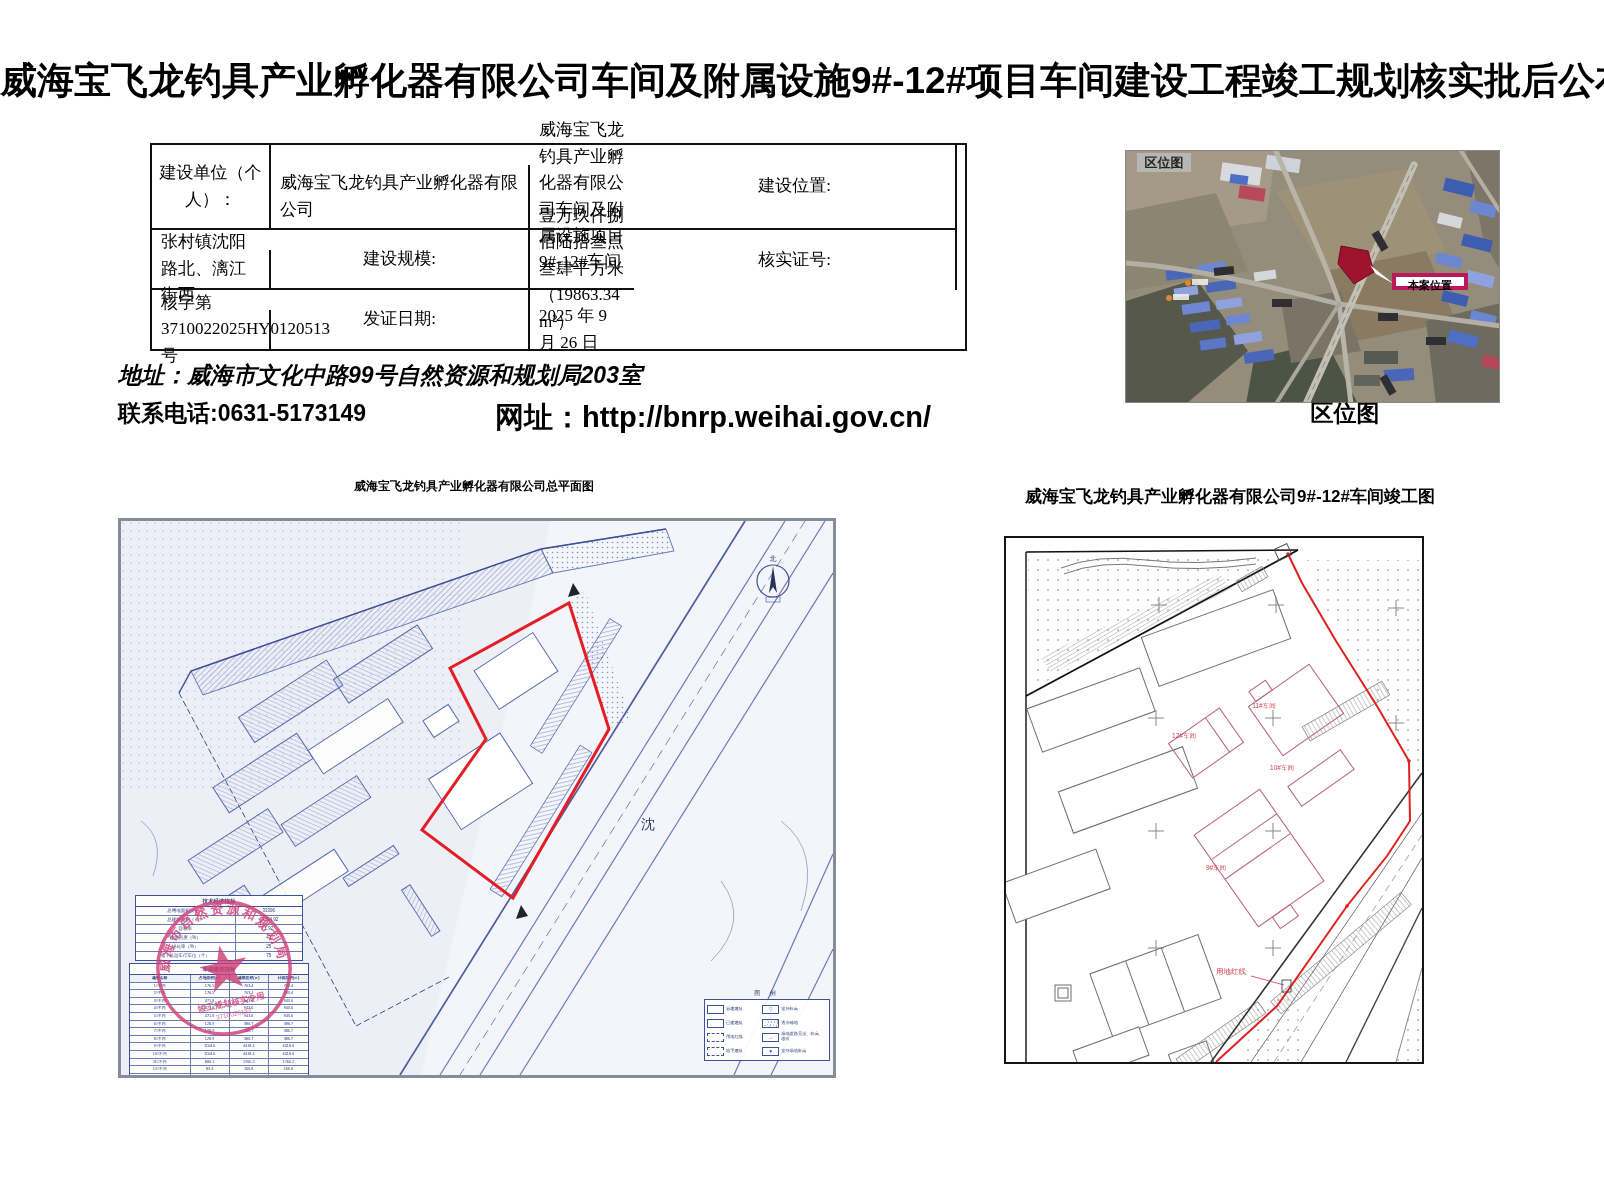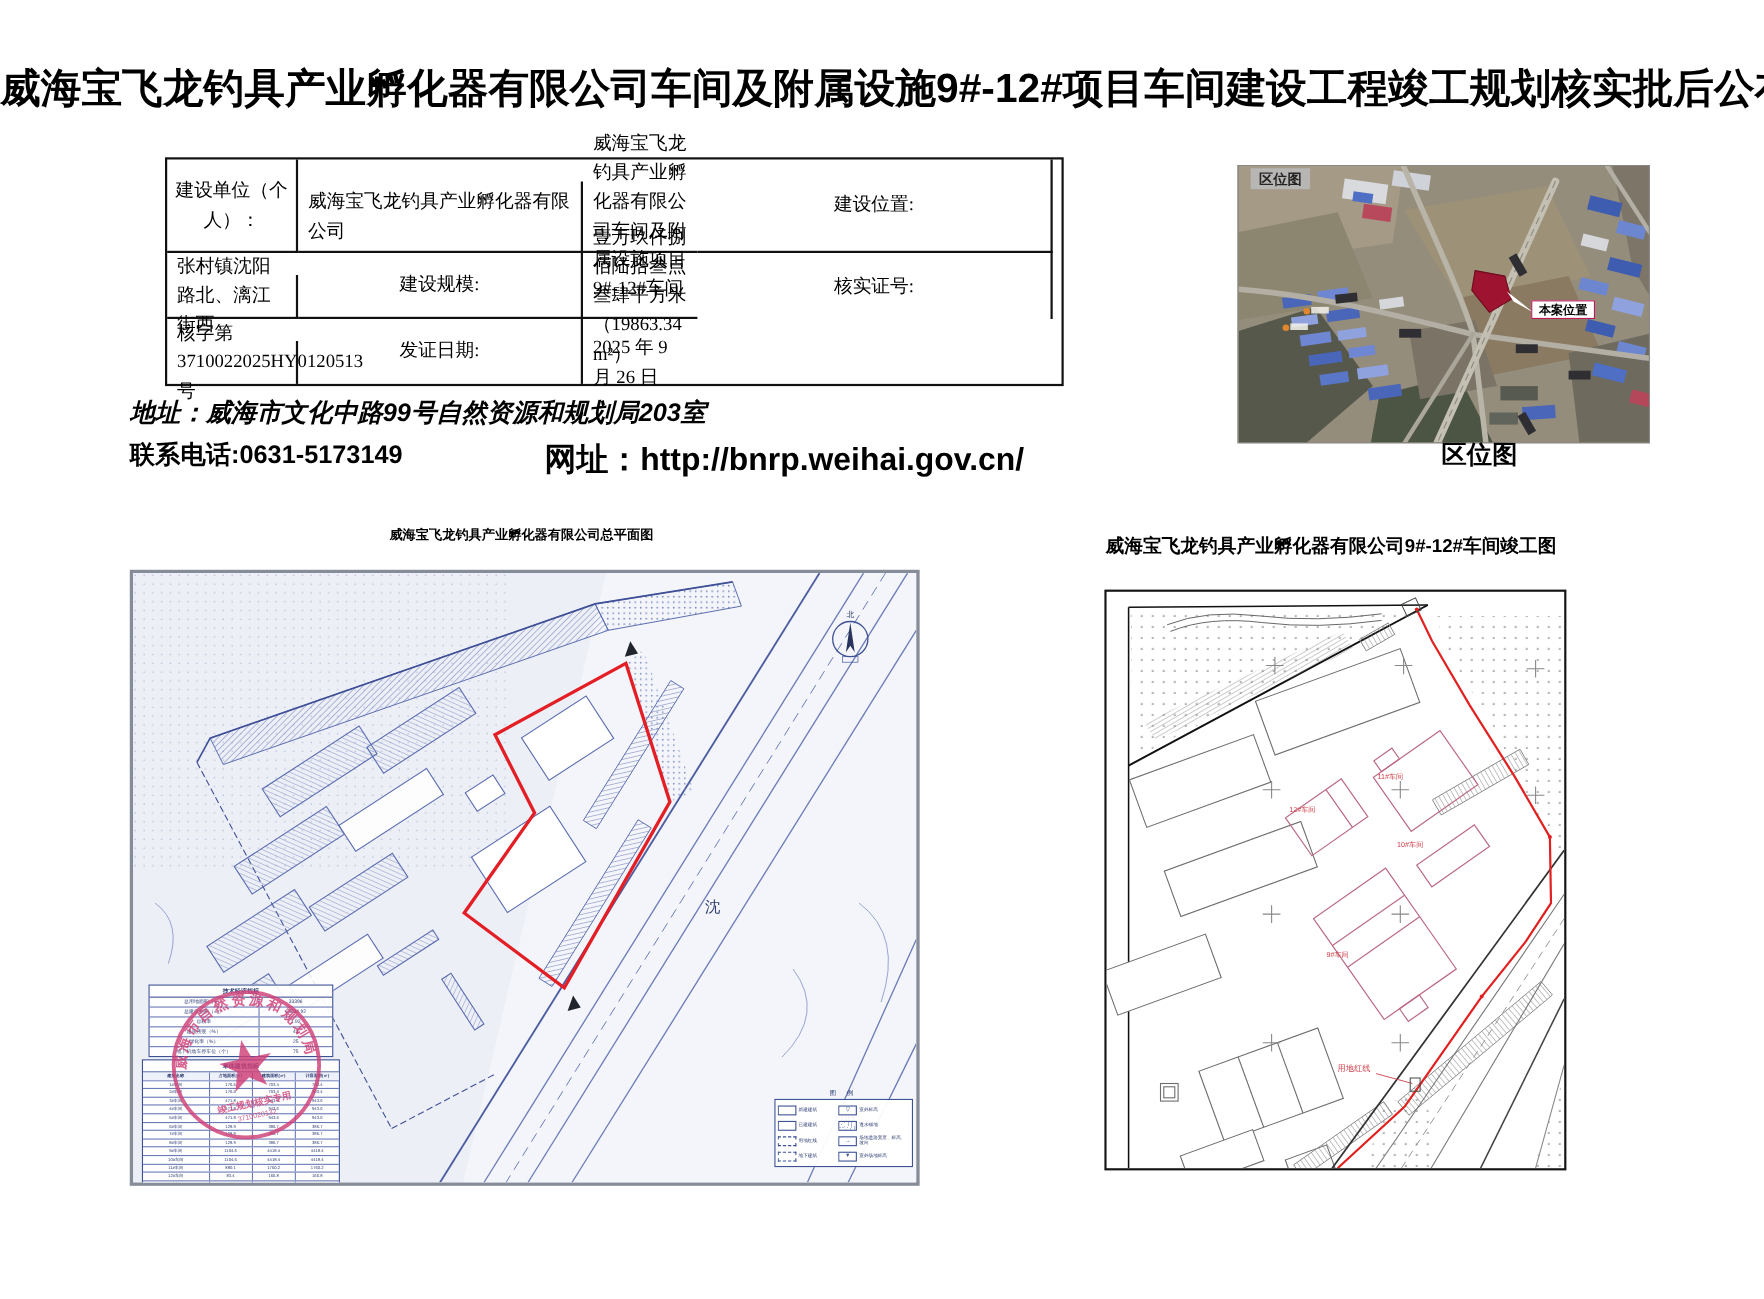--- a/index.html
+++ b/index.html
@@ -23,29 +23,29 @@
   
   .addr-line{left:118px;top:360px;font-size:23px;font-weight:700;font-style:italic;}
   .phone-line{left:118px;top:398px;font-size:23px;font-weight:700;}
   .web-line{left:495px;top:398px;font-size:29px;font-weight:700;}
   
   .loc-map{left:1125px;top:150px;width:375px;height:253px;border:1px solid #888;
       box-sizing:border-box;overflow:hidden;background:#958d7c;}
   .loc-corner{left:1137px;top:153px;width:54px;height:19px;background:#b9b9b9;
       opacity:.92;font-size:13px;font-weight:700;color:#1a1a1a;text-align:center;
       line-height:19px;}
-  .loc-marker-label{left:1392px;top:273px;width:58px;height:17px;background:#fff;
-      border:1px solid #be185d;font-size:11px;font-weight:700;text-align:center;
+  .loc-marker-label{left:1392px;top:273px;width:76px;height:17px;background:#fff;
+      border:4px solid #be185d;font-size:11px;font-weight:700;text-align:center;
       line-height:17px;box-sizing:border-box;}
   .loc-caption{left:1265px;top:398px;width:160px;text-align:center;font-size:23px;
       font-weight:700;}
   
   .left-plan-title{left:118px;top:478px;width:712px;text-align:center;
       font-size:12px;font-weight:700;}
-  .right-plan-title{left:985px;top:485px;width:450px;text-align:center;
+  .right-plan-title{left:985px;top:485px;width:450px;text-align:right;
       font-size:17px;font-weight:700;}
   
   .left-plan{left:118px;top:518px;width:712px;height:554px;border:3px solid #878d98;
       background:#edeff7;box-sizing:content-box;overflow:hidden;}
   .right-plan{left:1004px;top:536px;width:416px;height:524px;border:2px solid #151515;
       background:#fff;overflow:hidden;}
   
   .tech-table{left:14px;top:374px;width:166px;background:rgba(255,255,255,.93);
       border:1px solid #3c5295;color:#2c3c72;}
   .tech-title{font-size:5.5px;text-align:center;font-weight:700;padding:1.5px 0;

